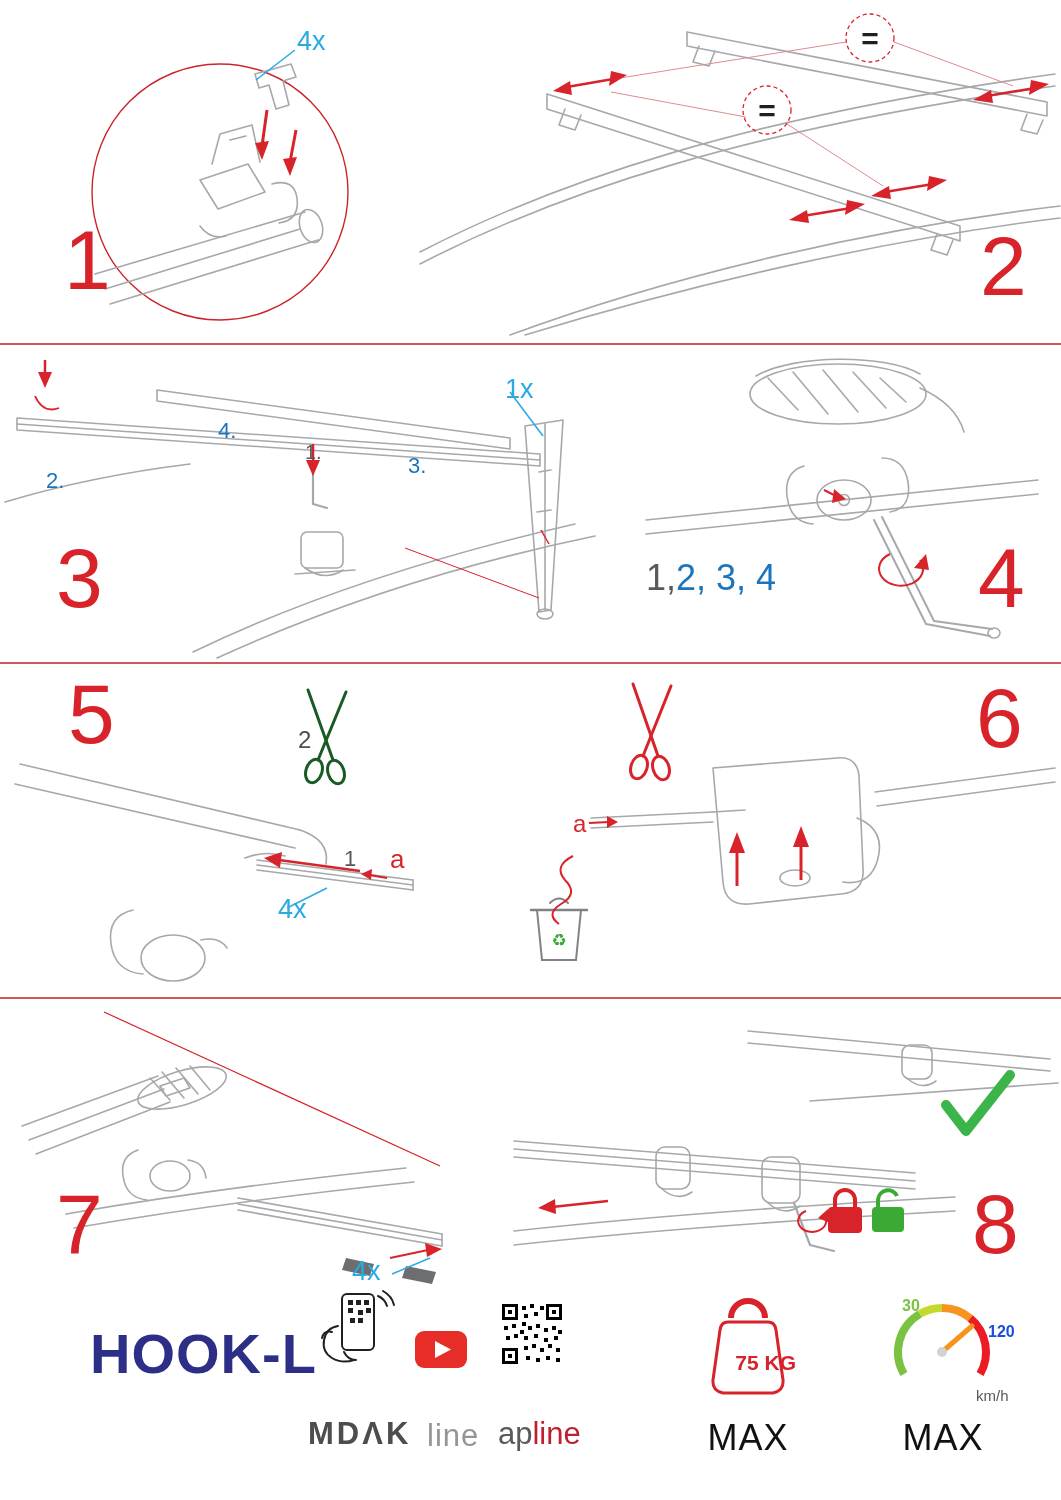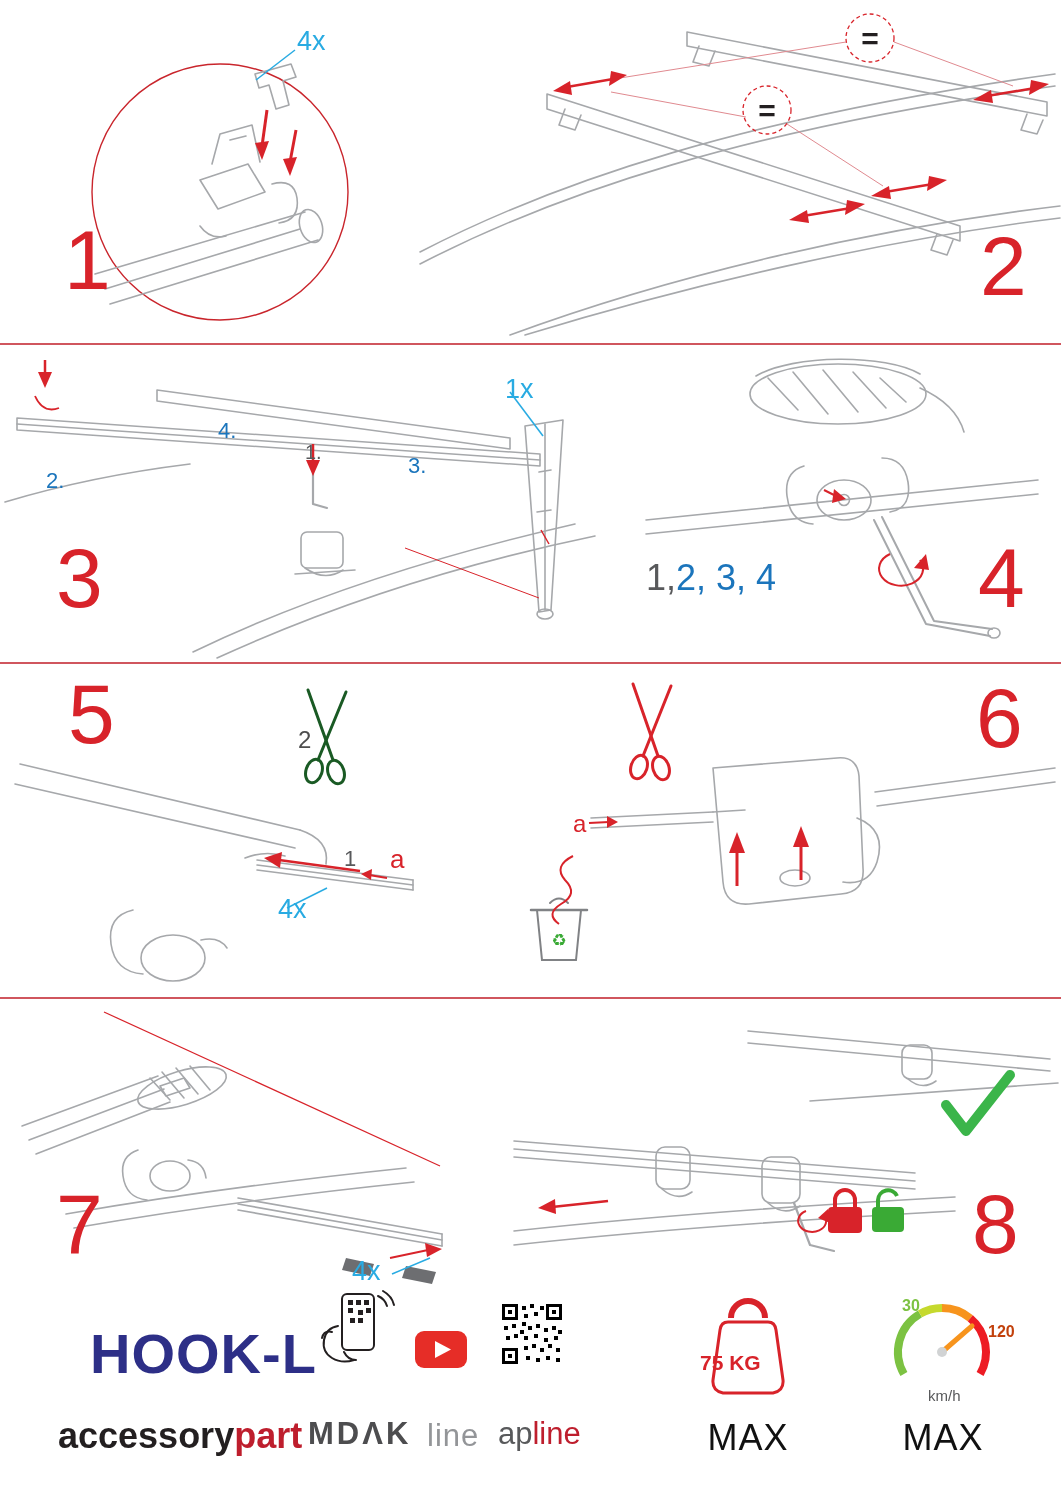--- a/index.html
+++ b/index.html
@@ -297,23 +297,20 @@
       <rect x="318" y="202" width="34" height="26" rx="4" fill="#d8232a"></rect>
     </g>
     <g>
       <path d="M368,202 v-7 a10,10 0 0 1 19,-4" stroke="#3aaa35" stroke-width="4" fill="none"></path>
       <rect x="362" y="202" width="32" height="25" rx="4" fill="#3aaa35"></rect>
     </g>
   </svg>
   <div class="stepnum" style="left:972px;top:1182px">8</div>
 
   <div class="hookl">HOOK-L</div>
-  <div class="brand">
-    <span class="pfx">accessory</span><span class="sfx">part</span>
-  </div>
 
   <svg style="left:308px;top:1290px" width="80" height="82" viewBox="0 0 80 82">
     <g stroke="#231f20" stroke-width="2" fill="none" stroke-linecap="round">
       <rect x="34" y="4" width="32" height="56" rx="5"></rect>
       <path d="M70,6 q7,3 9,10"></path>
         <path d="M75,1 q9,5 11,14"></path>
       <path d="M30,36 q-12,2 -14,14 q-2,12 8,18 q10,6 22,2"></path>
       <path d="M24,42 q-8,-2 -10,6"></path>
       <path d="M36,62 q4,8 12,8"></path>
     </g>
@@ -384,29 +381,29 @@
   <div class="partner" style="left:294px;top:1418px;font-size:31px;color:#4d4d4f;letter-spacing:3px">MDΛK</div>
   <div class="partner" style="left:413px;top:1420px;font-size:31px;color:#939598;font-weight:400;letter-spacing:1px">line</div>
   <div class="partner" style="left:484px;top:1418px;font-size:31px;font-weight:500">
     <span style="color:#58595b">ap</span><span style="color:#be1e2d">line</span>
   </div>
 
   <svg style="left:700px;top:1288px" width="96" height="116" viewBox="0 0 96 116">
     <path d="M31,30 a17,17 0 0 1 34,0" stroke="#d8232a" stroke-width="6" fill="none"></path>
     <path d="M28,34 h40 q7,0 8,8 l7,50 q1,11 -10,13 h-50 q-11,-2 -10,-13 l7,-50 q1,-8 8,-8 Z" stroke="#d8232a" stroke-width="3" fill="#ffffff"></path>
   </svg>
-  <div class="lbl red" style="left:700px;top:1352px;width:96px;text-align:left;font-size:21px;font-weight:700">75 KG</div>
+  <div class="lbl red" style="left:700px;top:1352px;width:96px;text-align:right;font-size:21px;font-weight:700">75 KG</div>
   <div class="maxlbl" style="left:700px;top:1420px">MAX</div>
 
   <svg style="left:885px;top:1288px" width="116" height="116" viewBox="0 0 116 116">
     <path d="M18.9,86 A44,44 0 0 1 35,25.9" stroke="#7cc242" stroke-width="8" fill="none"></path>
     <path d="M35,25.9 A44,44 0 0 1 57,20" stroke="#c5d92d" stroke-width="8" fill="none"></path>
     <path d="M57,20 A44,44 0 0 1 85.3,30.3" stroke="#f7941d" stroke-width="8" fill="none"></path>
     <path d="M85.3,30.3 A44,44 0 0 1 95.1,86" stroke="#ed1c24" stroke-width="8" fill="none"></path>
     <line x1="57" y1="64" x2="87" y2="38" stroke="#f7941d" stroke-width="5" stroke-linecap="round"></line>
     <circle cx="57" cy="64" r="5" fill="#d1d3d4"></circle>
   </svg>
   <div class="lbl" style="left:902px;top:1298px;font-size:16px;font-weight:700;color:#7cc242">30</div>
-  <div class="lbl" style="left:988px;top:1324px;font-size:16px;font-weight:700;color:#c2410c">120</div>
-  <div class="lbl" style="left:928px;top:1388px;font-size:15px;color:#58595b">km/h</div>
+  <div class="lbl" style="left:988px;top:1324px;font-size:16px;font-weight:700;color:#1d4ed8">120</div>
+  <div class="lbl" style="left:976px;top:1388px;font-size:15px;color:#58595b">km/h</div>
   <div class="maxlbl" style="left:895px;top:1420px">MAX</div>
 
 </div>
 
 </body></html>

